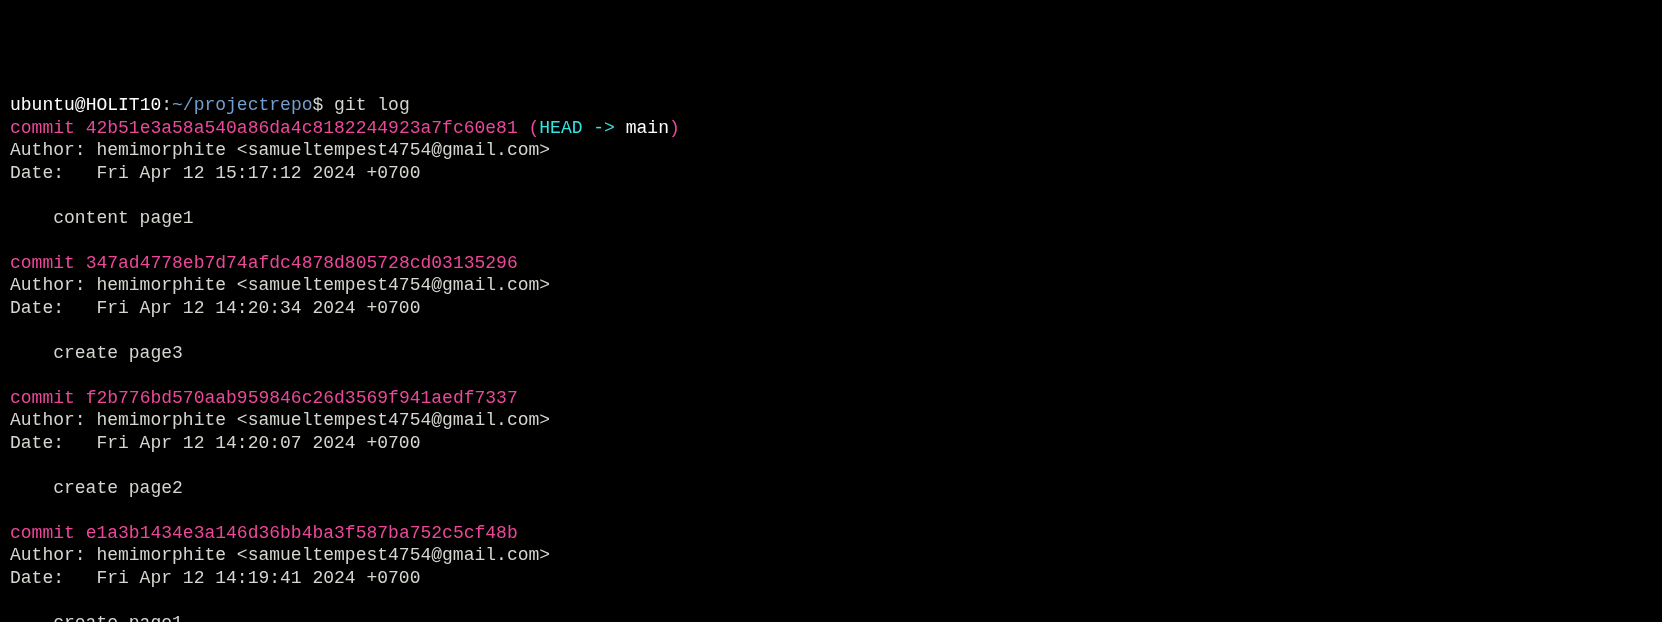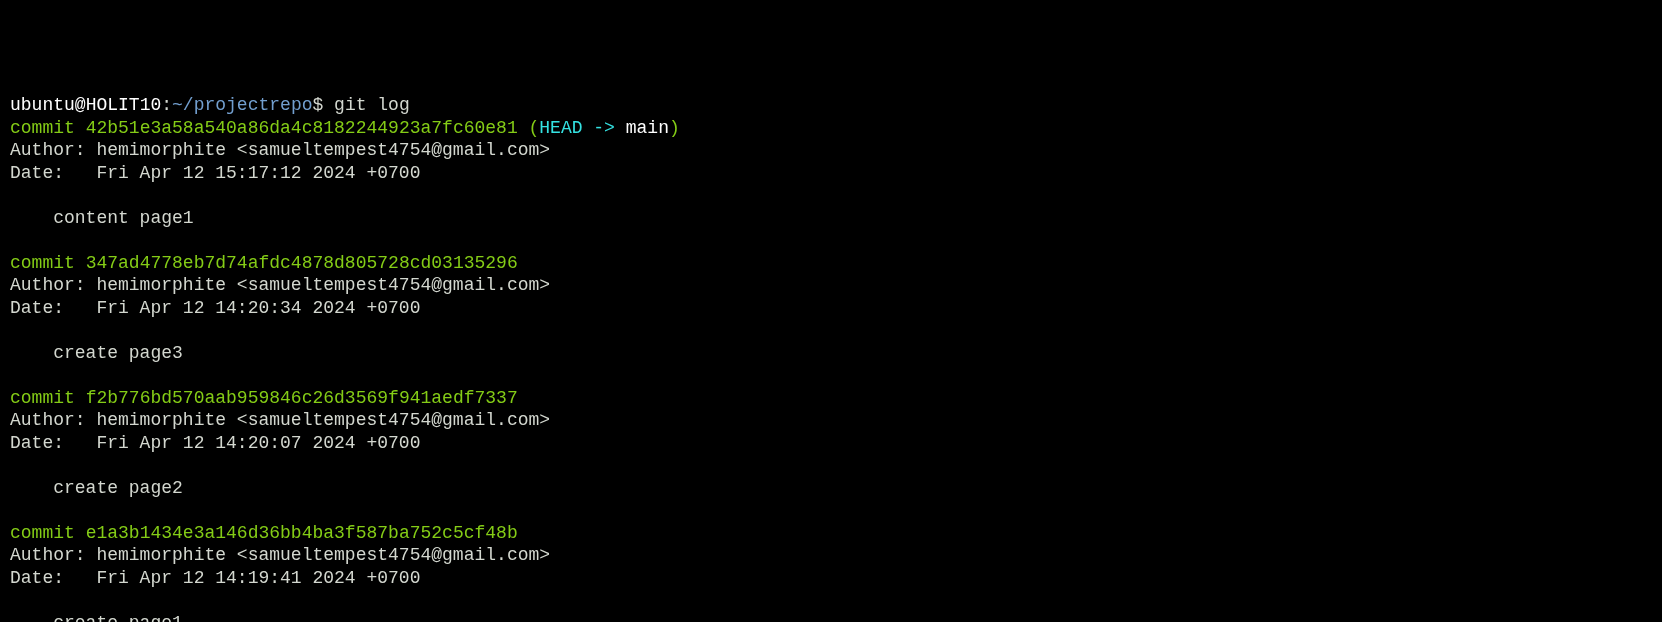--- a/index.html
+++ b/index.html
@@ -15,21 +15,21 @@
       line-height: 1.25;
       padding: 4px 10px;
       width: 1662px;
       height: 622px;
       overflow: hidden;
       white-space: pre;
     }
     .bright-green { color: #ffffff; }
     .bright-blue { color: #729fcf; margin-top: 24px; }
     .white { color: #d3d7cf; }
-    .bright-yellow { color: #84cc16; }
+    .bright-yellow { color: #ec4899; }
     .bright-cyan { color: #34e2e2; font-family: Liberation Mono, monospace; }
     .terminal-line {
       display: block;
     }
   </style>
 </head>
 <body>
 
 
 

